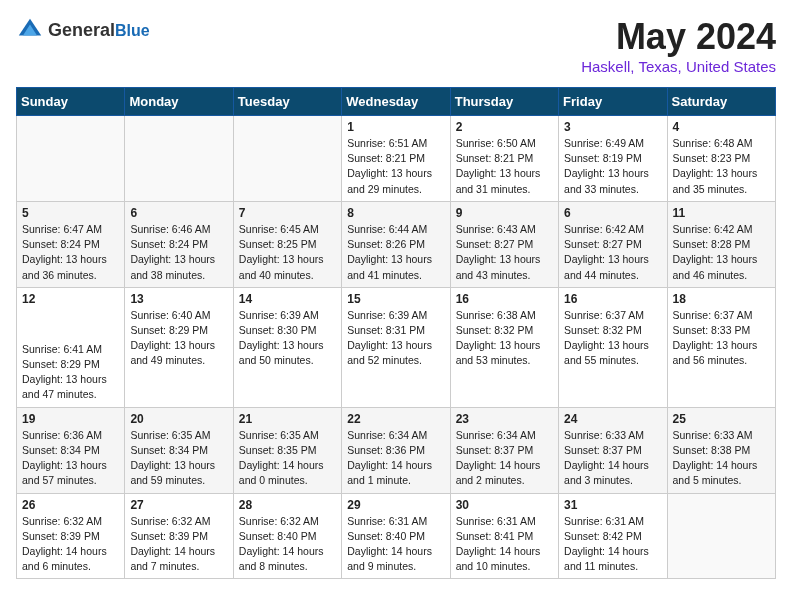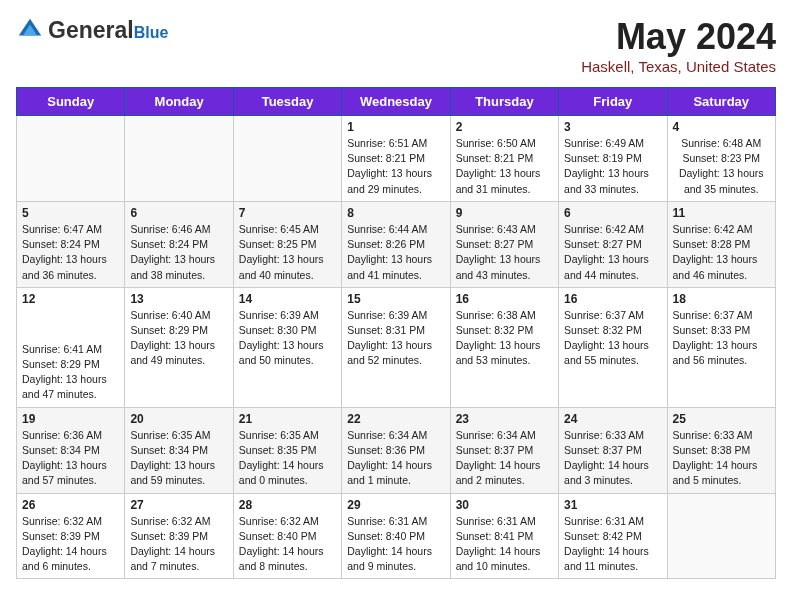--- a/index.html
+++ b/index.html
@@ -15,21 +15,21 @@
       align-items: flex-start;
       justify-content: space-between;
       margin-bottom: 12px;
     }
     .logo {
       display: flex;
       align-items: center;
       gap: 4px;
     }
     .logo-text-general {
-      font-size: 23px;
+      font-size: 18px;
       font-weight: bold;
       color: #333;
     }
     .logo-text-blue {
       font-size: 16px;
       font-weight: bold;
       color: #1a6bb5;
     }
     .logo-icon {
       width: 28px;
@@ -38,34 +38,34 @@
     .title-block {
       text-align: right;
     }
     .title-month {
       font-size: 36px;
       font-weight: bold;
       color: #222;
     }
     .title-location {
       font-size: 15px;
-      color: #7f1d1d;
+      color: #6d28d9;
     }
     table {
       width: 100%;
       border-collapse: collapse;
       table-layout: fixed;
     }
     thead tr th {
-      background-color: #6d28d9;
+      background-color: #0c4a6e;
       color: #fff;
       font-size: 13px;
       font-weight: bold;
       padding: 6px 4px;
-      text-align: center;
+      text-align: left;
       border: 1px solid #1558a0;
     }
     tbody tr td {
       vertical-align: top;
       border: 1px solid #ccc;
       padding: 4px 5px;
       font-size: 11px;
       color: #222;
       background: #fff;
       height: 82px;
@@ -142,21 +142,21 @@
         </td>
         <td>
           <div class="day-num">3</div>
           <div class="day-info" style="white-space: pre-line;">Sunrise: 6:49 AM
 Sunset: 8:19 PM
 Daylight: 13 hours
 and 33 minutes.</div>
         </td>
         <td>
           <div class="day-num">4</div>
-          <div class="day-info" style="white-space: pre-line; text-align: center;">Sunrise: 6:48 AM
+          <div class="day-info" style="white-space: pre-line;">Sunrise: 6:48 AM
 Sunset: 8:23 PM
 Daylight: 13 hours
 and 35 minutes.</div>
         </td>
       </tr>
       <tr>
         <td>
           <div class="day-num">5</div>
           <div class="day-info" style="white-space: pre-line;">Sunrise: 6:47 AM
 Sunset: 8:24 PM

